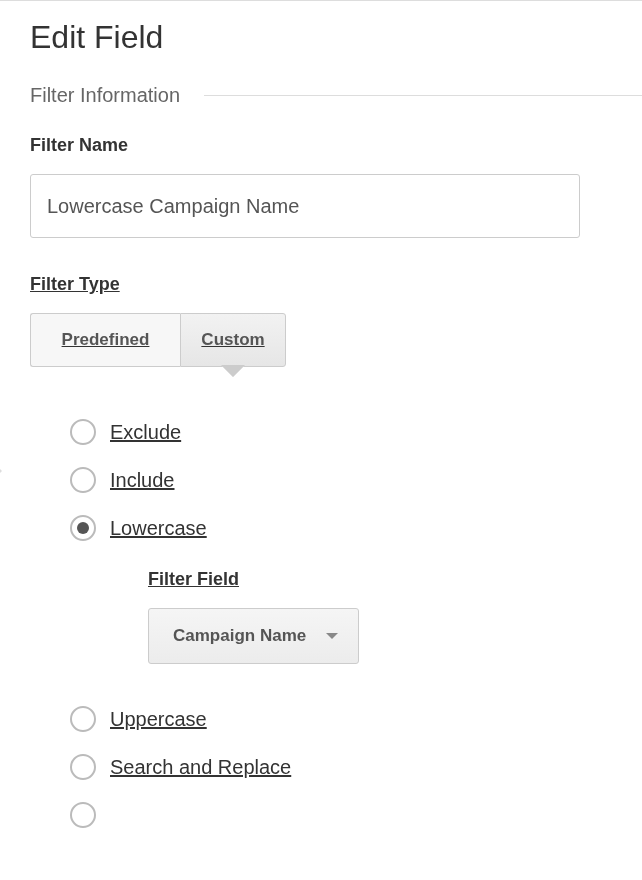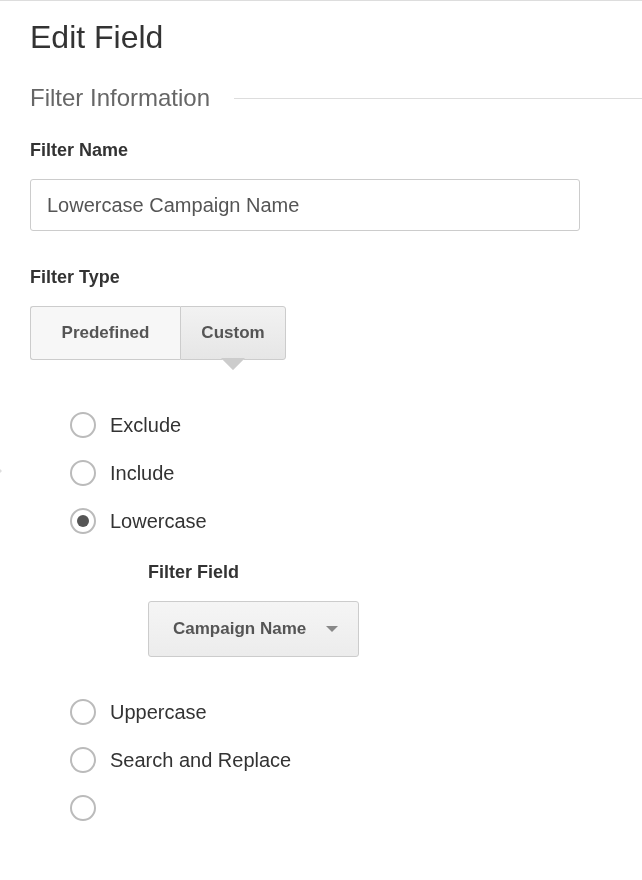--- a/index.html
+++ b/index.html
@@ -23,21 +23,21 @@
       color: #333;
       padding: 18px 0 28px 30px;
     }
     .section-header-row {
       display: flex;
       align-items: center;
       padding: 0 0 0 30px;
       margin-bottom: 28px;
     }
     .section-header {
-      font-size: 24px;
+      font-size: 20px;
       font-weight: 400;
       color: #666;
       padding-right: 24px;
     }
     .section-rule {
       flex: 1;
       height: 1px;
       background: #ddd;
     }
     .field-group {
@@ -46,21 +46,21 @@
     }
     .field-label {
       font-size: 18px;
       font-weight: 700;
       color: #333;
       margin-bottom: 18px;
       display: block;
     }
     .text-input {
       width: 550px;
-      height: 52px;
+      height: 64px;
       border: 1px solid #ccc;
       border-radius: 3px;
       padding: 0 16px;
       font-size: 20px;
       color: #555;
       font-family: inherit;
       background: #fff;
     }
     .tab-row {
       display: flex;
@@ -209,21 +209,21 @@
 <div class="section-header-row">
   <div class="section-header">Filter Information</div>
   <div class="section-rule"></div>
 </div>
 
 <div class="field-group">
   <label class="field-label">Filter Name</label>
   <input type="text" class="text-input" value="Lowercase Campaign Name" style="">
 </div>
 
-<div class="field-group" style="margin-bottom:0;">
+<div class="field-group" style="margin-bottom:0;text-decoration:underline;">
   <label class="field-label">Filter Type</label>
   <div class="tab-row">
     <div class="tab tab-left">
       <span>Predefined</span>
     </div>
     <div class="tab tab-right">
       <span>Custom</span>
       <div class="speech-tail"></div>
     </div>
   </div>

